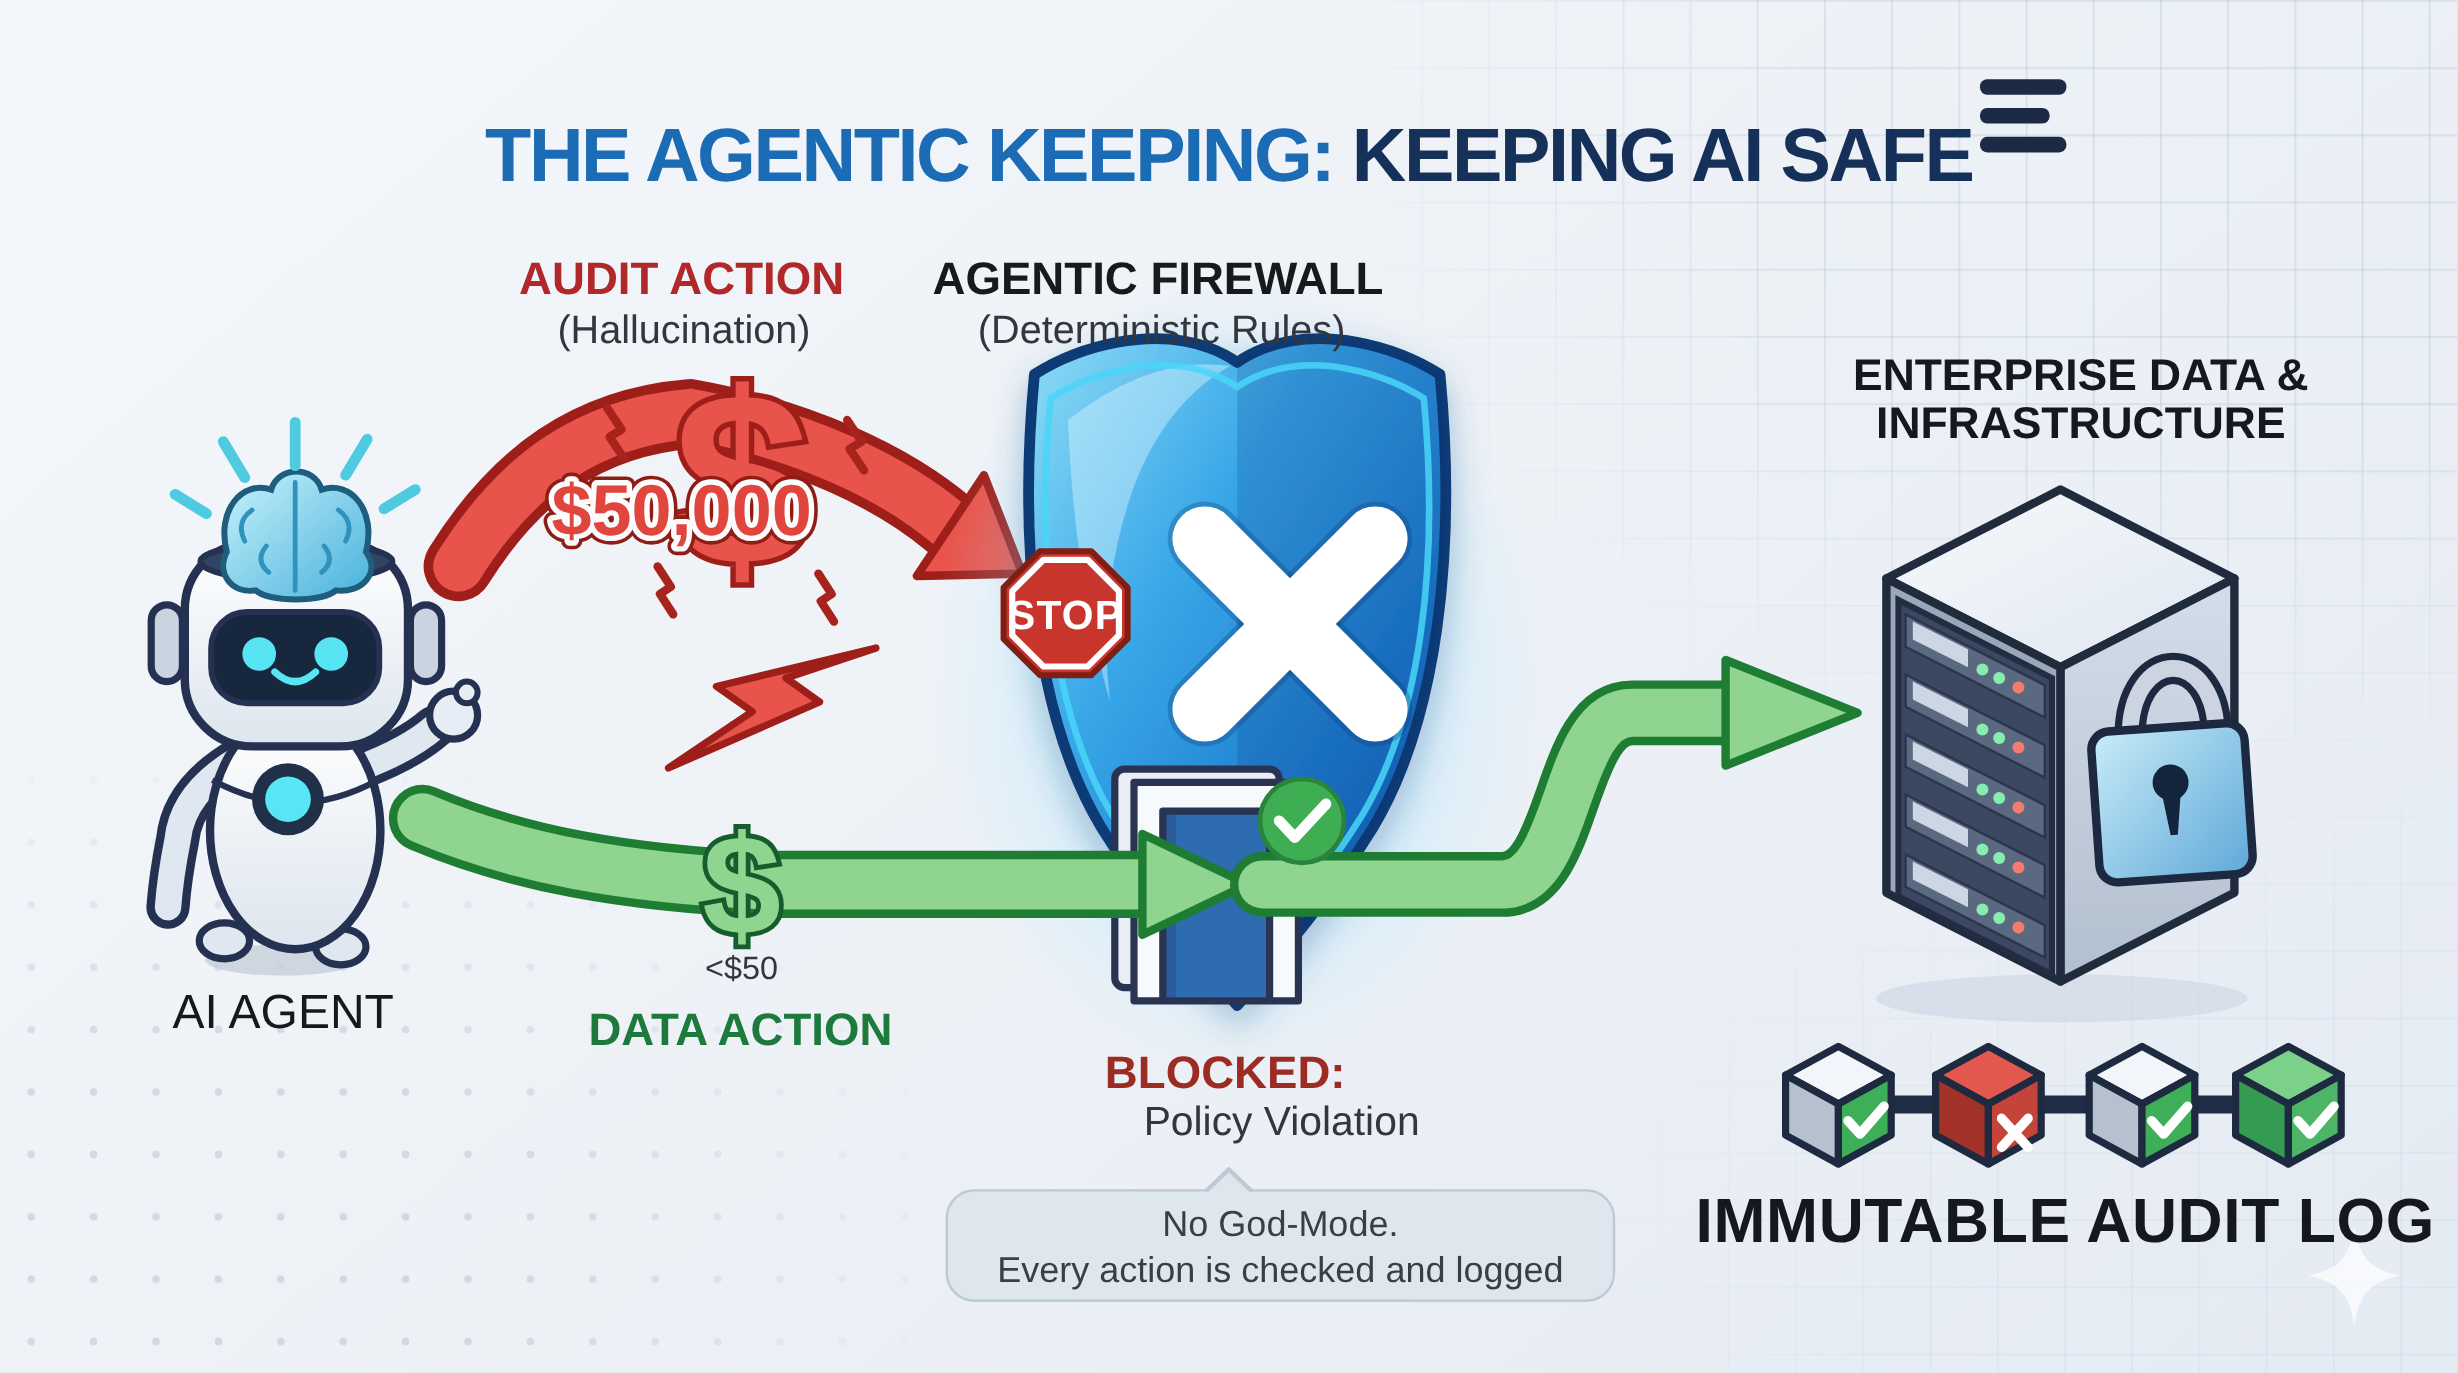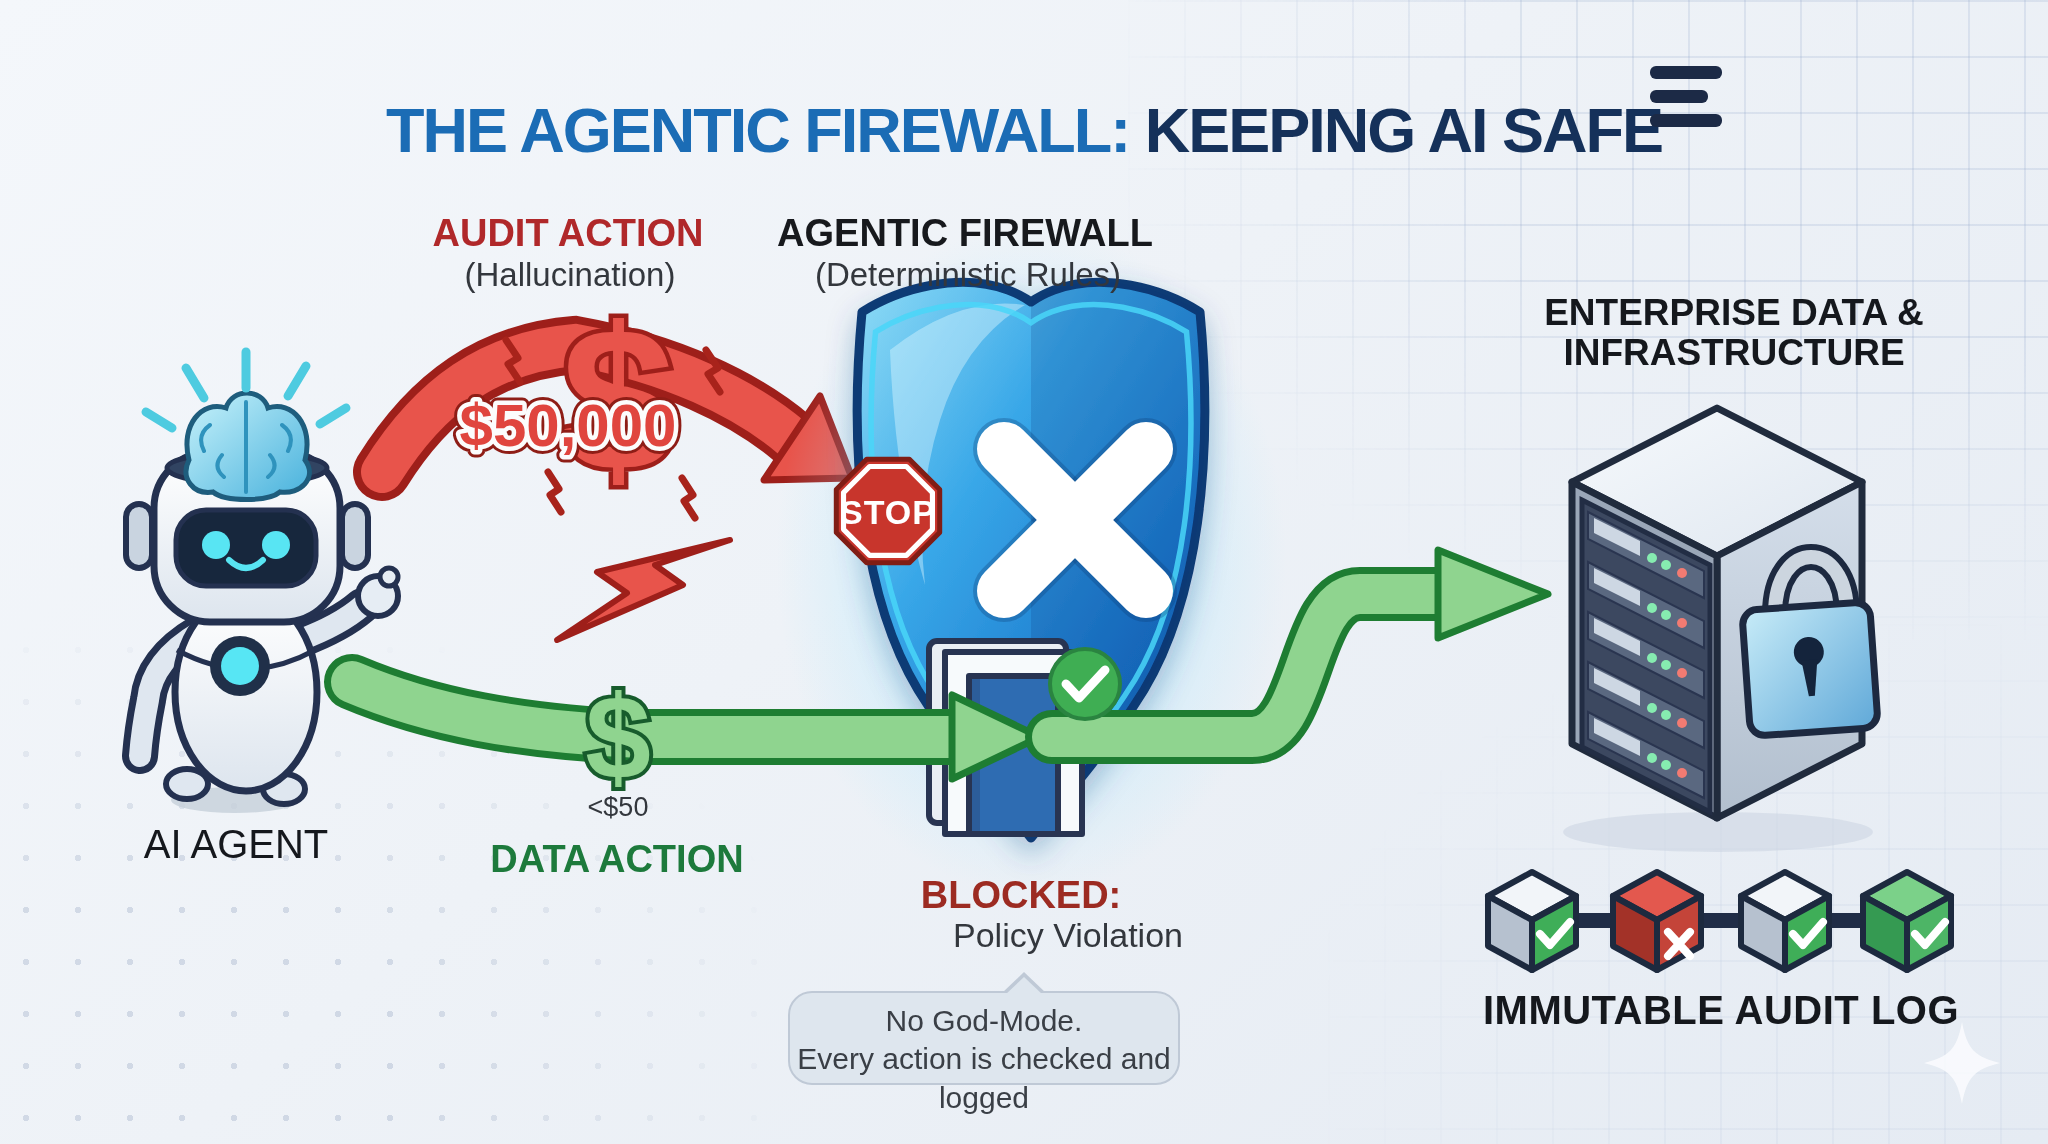--- a/index.html
+++ b/index.html
@@ -36,44 +36,44 @@
   .h-red    { top:212px; left:568px; font-size:38px; font-weight:700; color:#b0282a; }
   .s-red    { top:256px; left:570px; font-size:33px; color:#33373d; }
   .h-black  { top:212px; left:965px; font-size:38px; font-weight:700; color:#17191d; }
   .s-black  { top:256px; left:968px; font-size:33px; color:#33373d; }
   .h-ent    { top:293px; left:1734px; font-size:37px; font-weight:700; color:#15181d; line-height:40px; }
   .h-agent  { top:822px; left:236px; font-size:40px; font-weight:400; color:#15181d; }
   .s-amount { top:792px; left:618px; font-size:27px; color:#33373d; }
   .h-safe   { top:838px; left:617px; font-size:38px; font-weight:700; color:#1d7a3c; }
   .h-blocked{ top:874px; left:1021px; font-size:38px; font-weight:700; color:#9c2b22; }
   .s-blocked{ top:916px; left:1068px; font-size:34px; color:#33373d; }
-  .h-audit  { top:988px; left:1721px; font-size:40px; font-weight:700; color:#15181d; letter-spacing:.5px; }
-
-  #tooltip { position:absolute; left:788px; top:991px; width:392px; height:94px;
+  .h-audit  { top:988px; left:1721px; font-size:52px; font-weight:700; color:#15181d; letter-spacing:.5px; }
+
+  #tooltip { position:absolute; left:788px; top:991px; width:558px; height:94px;
     box-sizing:border-box; background:#dee6ee; border:2px solid #bfc9d6; border-radius:24px;
     font-size:30px; color:#3a3f46; text-align:center; line-height:1.28; padding-top:9px; }
   #tooltip::before { content:""; position:absolute; top:-21px; left:212px;
     border-left:22px solid transparent; border-right:22px solid transparent;
     border-bottom:21px solid #bfc9d6; }
   #tooltip::after { content:""; position:absolute; top:-16px; left:215px;
     border-left:19px solid transparent; border-right:19px solid transparent;
     border-bottom:18px solid #dee6ee; }
 
   svg.scene { position:absolute; left:0; top:0; }
 </style>
 </head>
 <body>
 
 <div class="canvas">
 
   <div class="grid" id="grid-tr"></div>
   <div class="grid" id="grid-br"></div>
   <div id="dots-bl"></div>
 
-  <h1 id="page-title"><span class="t1">THE AGENTIC FIREWALL:</span> <span class="t2">KEEPING AI SAFE</span></h1>
+  <h1 id="page-title"><span class="t1">THE AGENTIC KEEPING:</span> <span class="t2">KEEPING AI SAFE</span></h1>
 
   <svg class="scene" width="2048" height="1144" viewBox="0 0 2048 1144">
     <defs>
       <linearGradient id="headGrad" x1="0" y1="0" x2="0" y2="1">
         <stop offset="0" stop-color="#ffffff"></stop>
           <stop offset="1" stop-color="#dde5ee"></stop>
       </linearGradient>
       <linearGradient id="brainGrad" x1="0" y1="0" x2="1" y2="1">
         <stop offset="0" stop-color="#c9f3fb"></stop>
           <stop offset="1" stop-color="#47b1dc"></stop>

